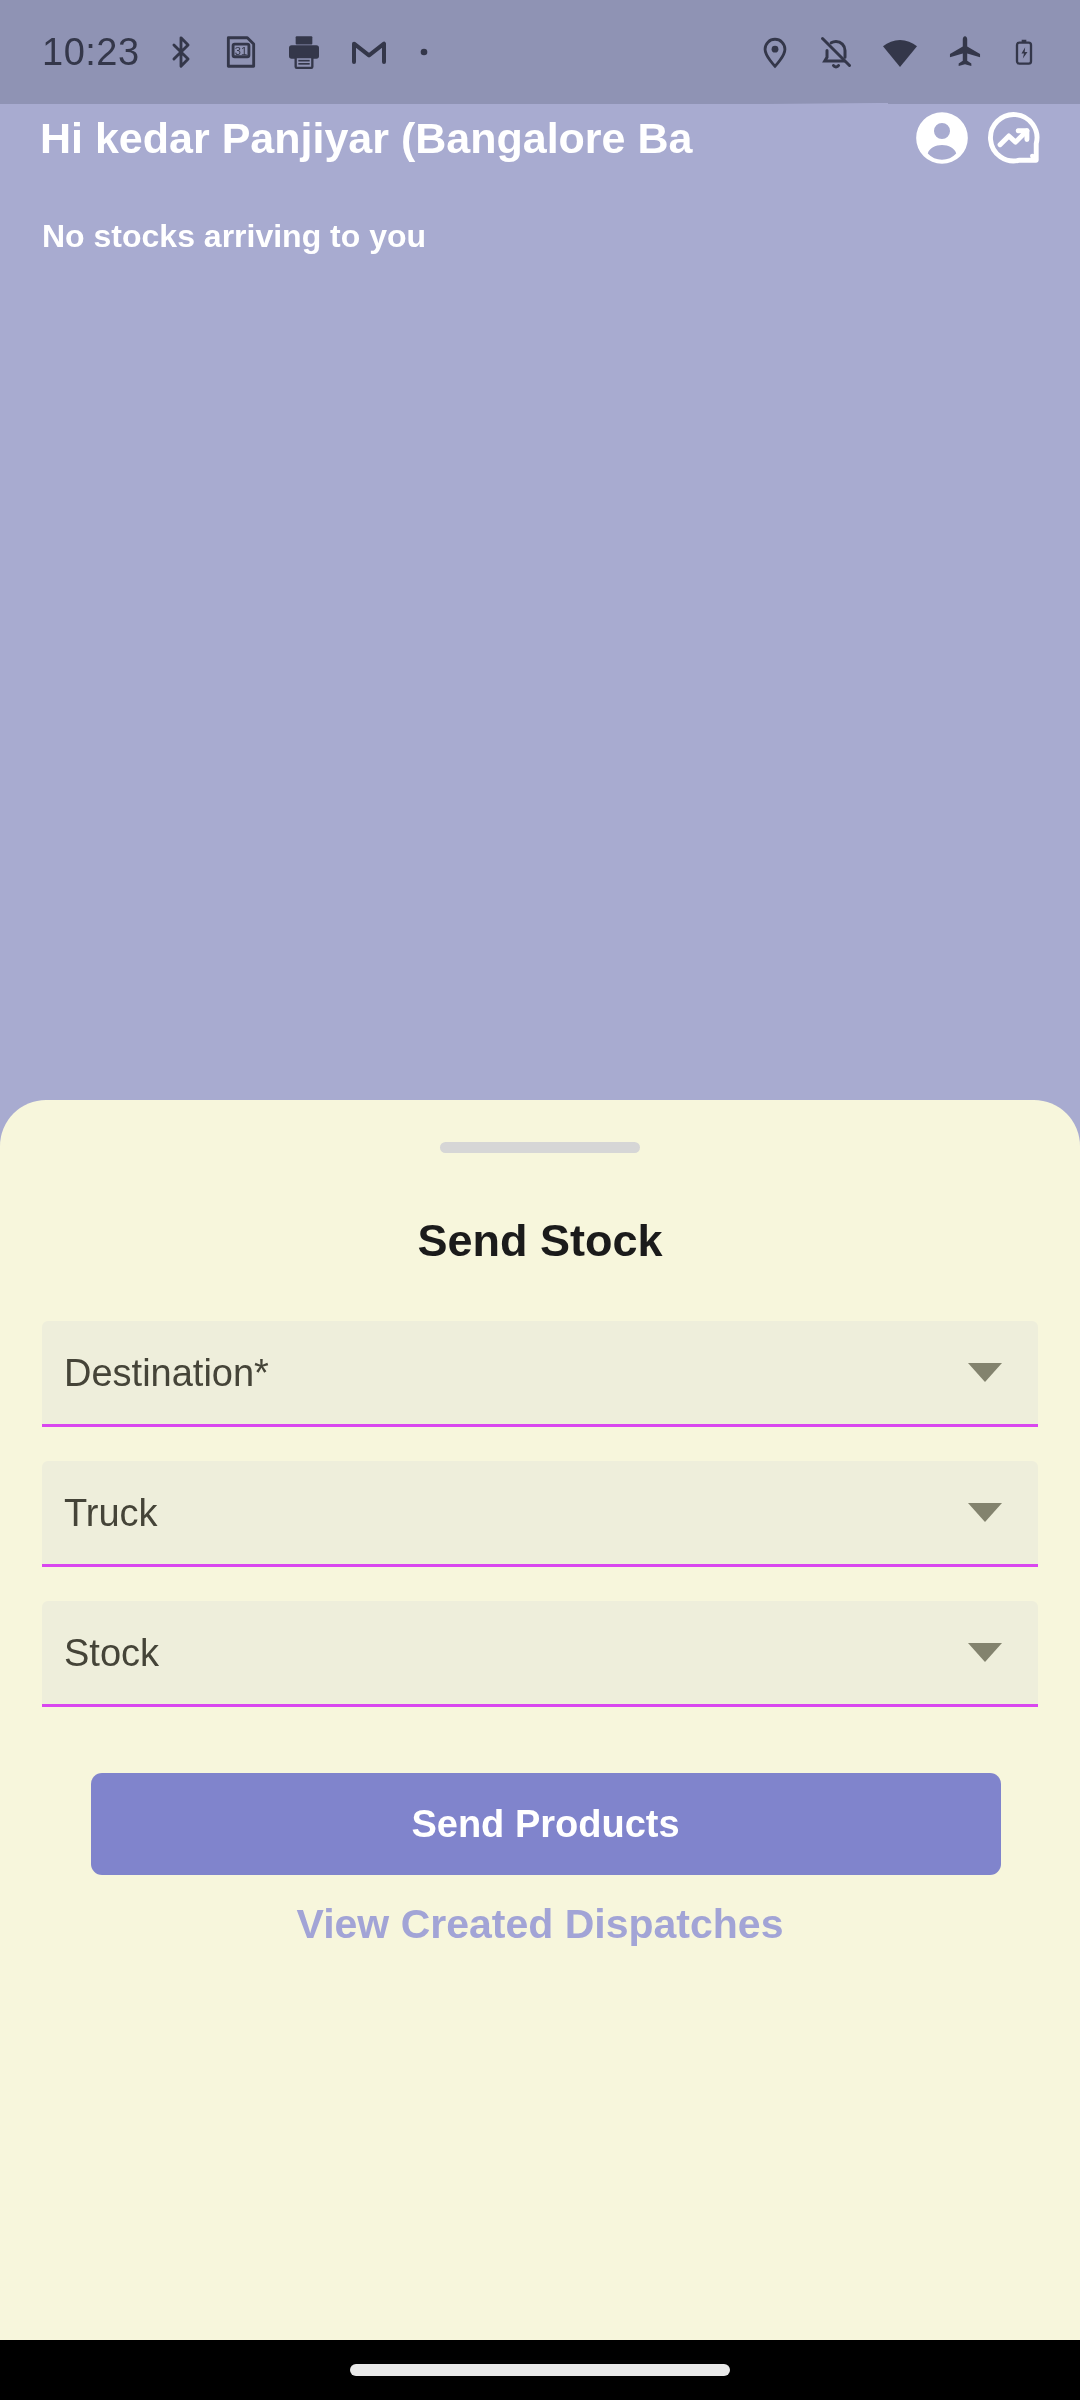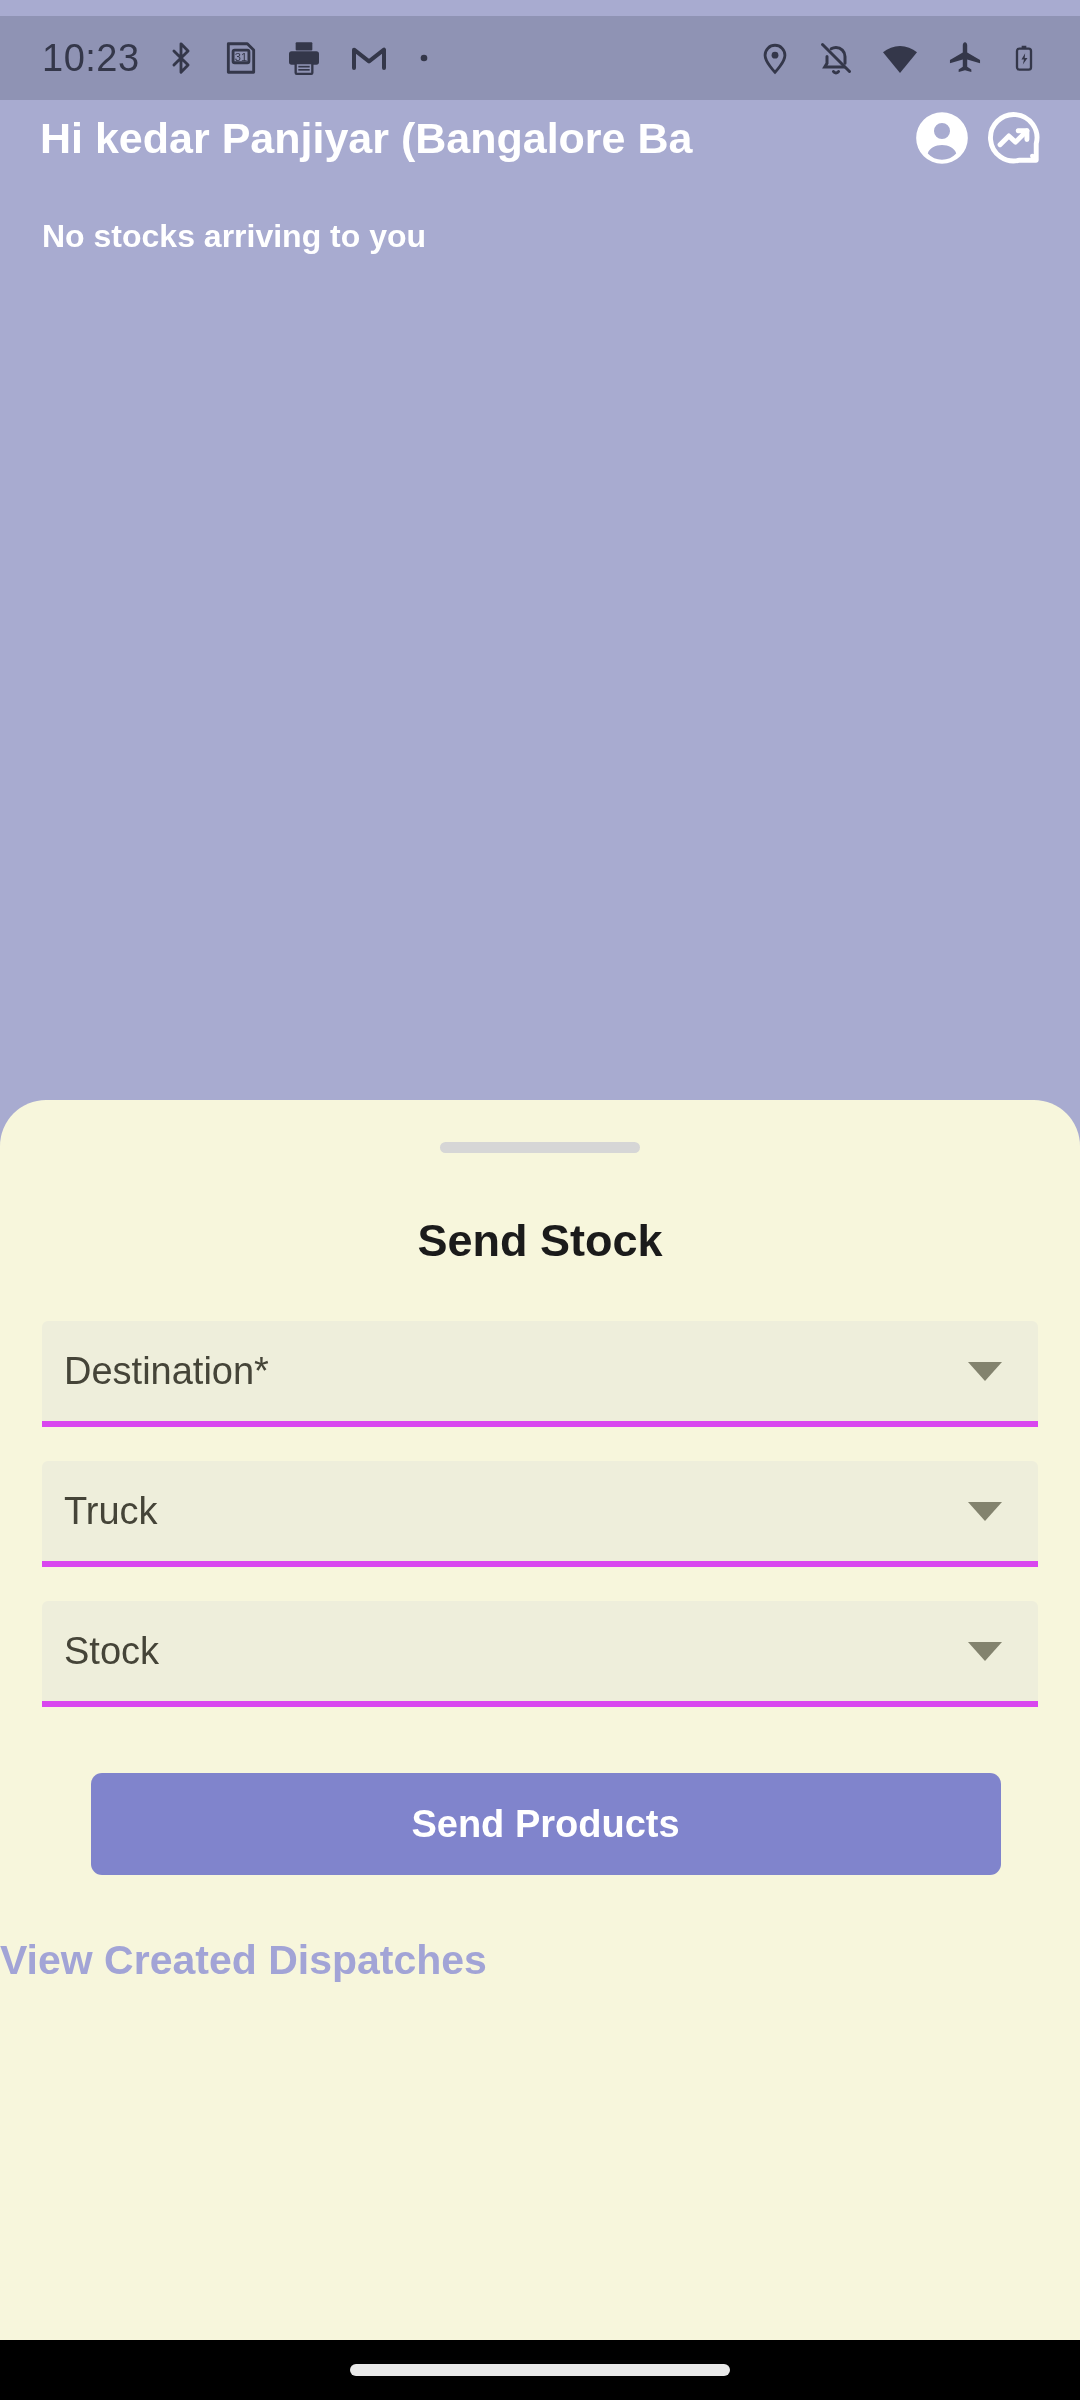--- a/index.html
+++ b/index.html
@@ -11,22 +11,22 @@
   }
   #screen {
     position: relative;
     width: 1080px; height: 2400px;
     background: #a8abd0;
     overflow: hidden;
   }
 
   
   #status-bar {
-    position: absolute; top: 16px; left: 0;
-    width: 1080px; height: 84px;
+    position: absolute; top: 0; left: 0;
+    width: 1080px; height: 104px;
     background: #8f93b4;
     display: flex; align-items: center;
     padding: 16px 42px;
   }
   #status-left { display: flex; align-items: center; gap: 24px; }
   #status-right { display: flex; align-items: center; gap: 26px; margin-left: auto; }
   #status-time {
     font-size: 38px; color: #34374a; letter-spacing: 0.5px;
     font-family: "Liberation Sans", sans-serif;
   }
@@ -96,21 +96,21 @@
     font-size: 45px; font-weight: 700; color: #1b1b1b;
   }
 
   #form-fields { margin-top: 54px; }
   .field {
     position: relative;
     width: 996px;
     margin: 0 auto 34px auto;
     height: 106px;
     background: #eeeedb;
-    border-bottom: 6px solid #d946ef;
+    border-bottom: 3px solid #d946ef;
     border-top-left-radius: 6px;
     border-top-right-radius: 6px;
     display: flex; align-items: center;
     padding: 0 36px 0 22px;
   }
   .field-label {
     font-size: 38px; color: #454438;
     line-height: 1;
   }
   .field-caret {
@@ -128,21 +128,21 @@
     background: #8084cc;
     border: none;
     border-radius: 11px;
     color: #ffffff;
     font-size: 38px; font-weight: 700;
     font-family: "Liberation Sans", sans-serif;
     cursor: pointer;
     line-height: 102px;
     padding: 0;
   }
-  #secondary-action-wrap { margin-top: 62px; text-align: left; }
+  #secondary-action-wrap { margin-top: 26px; text-align: center; }
   #view-dispatches-link {
     font-size: 41px; font-weight: 700; color: #a2a4d6;
     cursor: pointer;
   }
 
   
   #nav-bar {
     position: absolute; left: 0; top: 2340px;
     width: 1080px; height: 60px;
     background: #000000;

